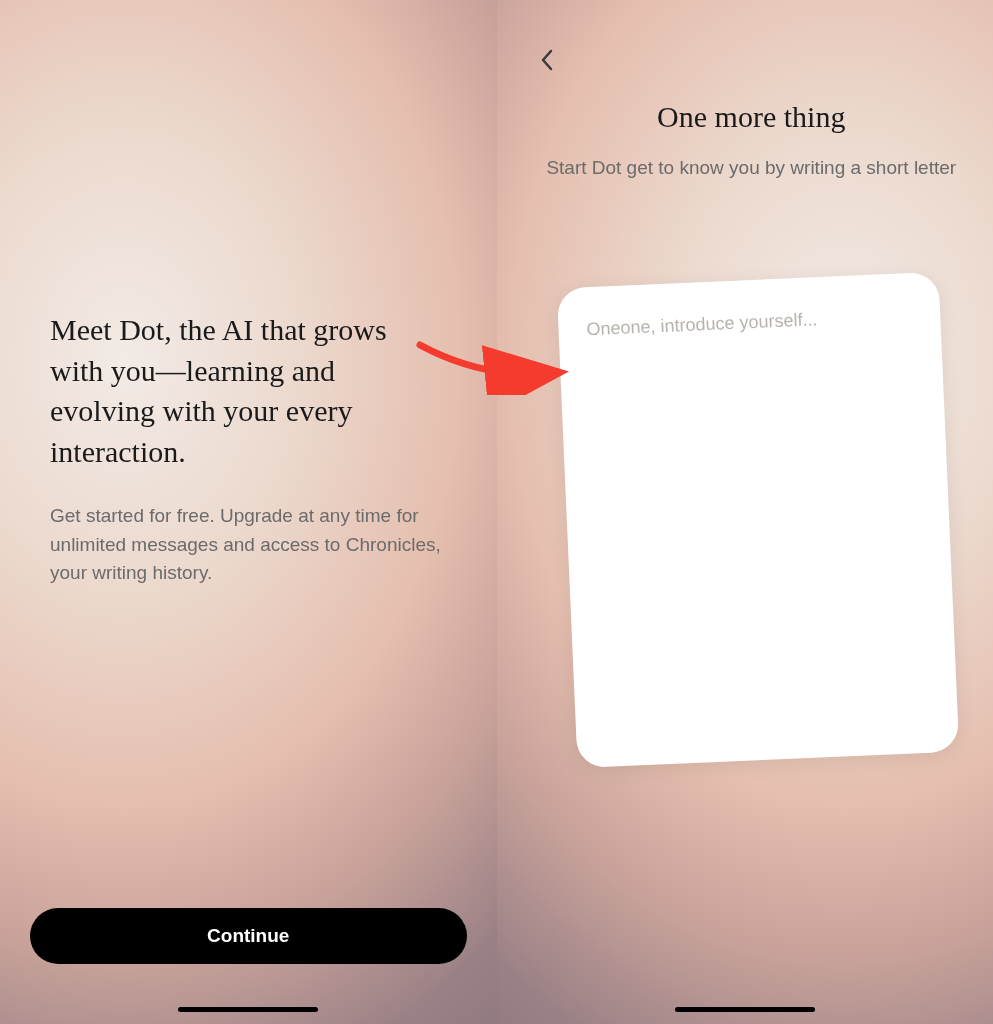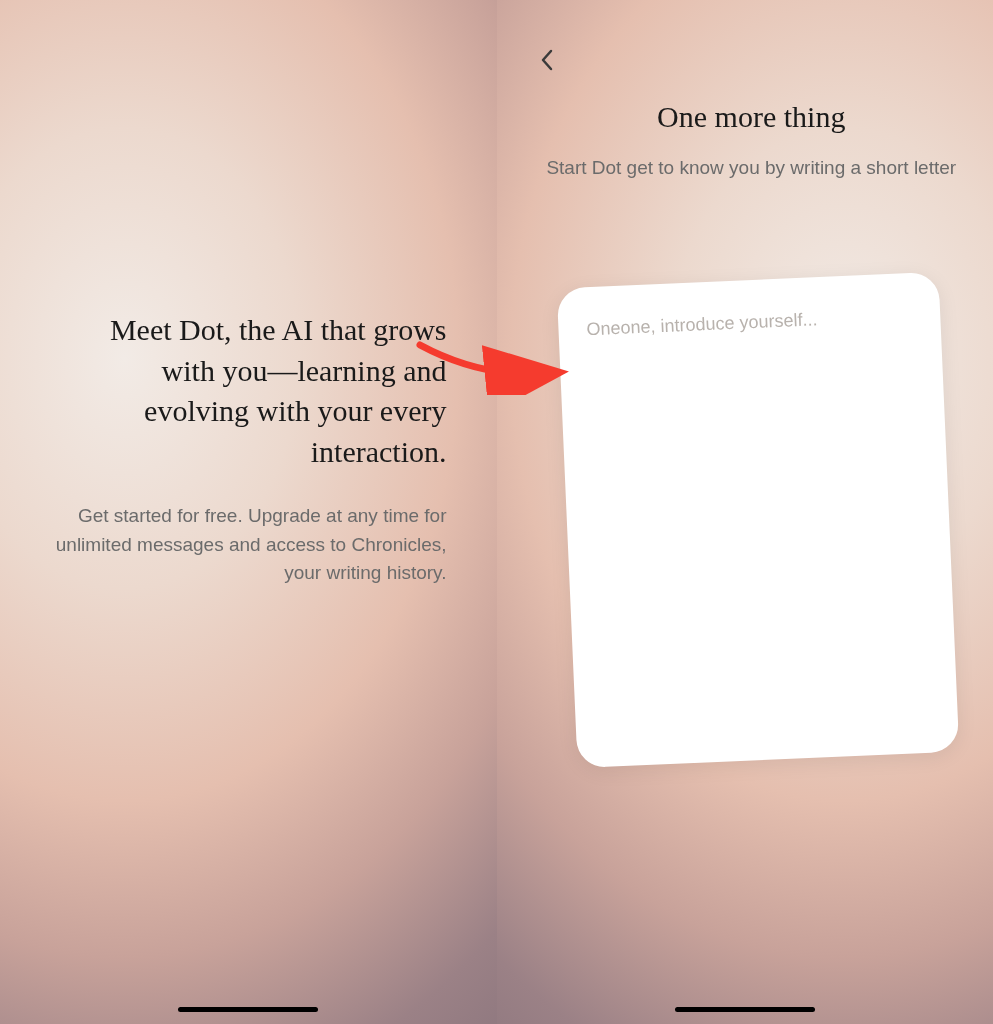--- a/index.html
+++ b/index.html
@@ -40,21 +40,21 @@
       justify-content: center;
       cursor: pointer;
       background: transparent;
       border: none;
     }
     .left-content {
       position: absolute;
       top: 310px;
       left: 50px;
       right: 50px;
-      text-align: right;
+      text-align: left;
     }
     .headline {
       font-family: Georgia, 'Times New Roman', serif;
       font-size: 30px;
       line-height: 1.35;
       color: #1a1a1a;
       font-weight: 400;
       margin-bottom: 30px;
     }
     .subtext {
@@ -151,20 +151,23 @@
     }
   </style>
 </head>
 <body>
 
 <div class="screen screen-left">
   <div class="left-content">
     <div class="headline">Meet Dot, the AI that grows with you—learning and evolving with your every interaction.</div>
     <div class="subtext">Get started for free. Upgrade at any time for unlimited messages and access to Chronicles, your writing history.</div>
   </div>
+  <button class="bottom-button btn-black">
+    <span>Continue</span>
+  </button>
   <div class="home-indicator"></div>
 </div>
 
 <div class="screen screen-right">
   <button class="back-button">
     <svg width="14" height="22" viewBox="0 0 14 22" fill="none">
       <path d="M11 2 L3 11 L11 20" stroke="#3a3a3a" stroke-width="2.5" stroke-linecap="round" stroke-linejoin="round"></path>
     </svg>
   </button>
   <div class="right-content">

